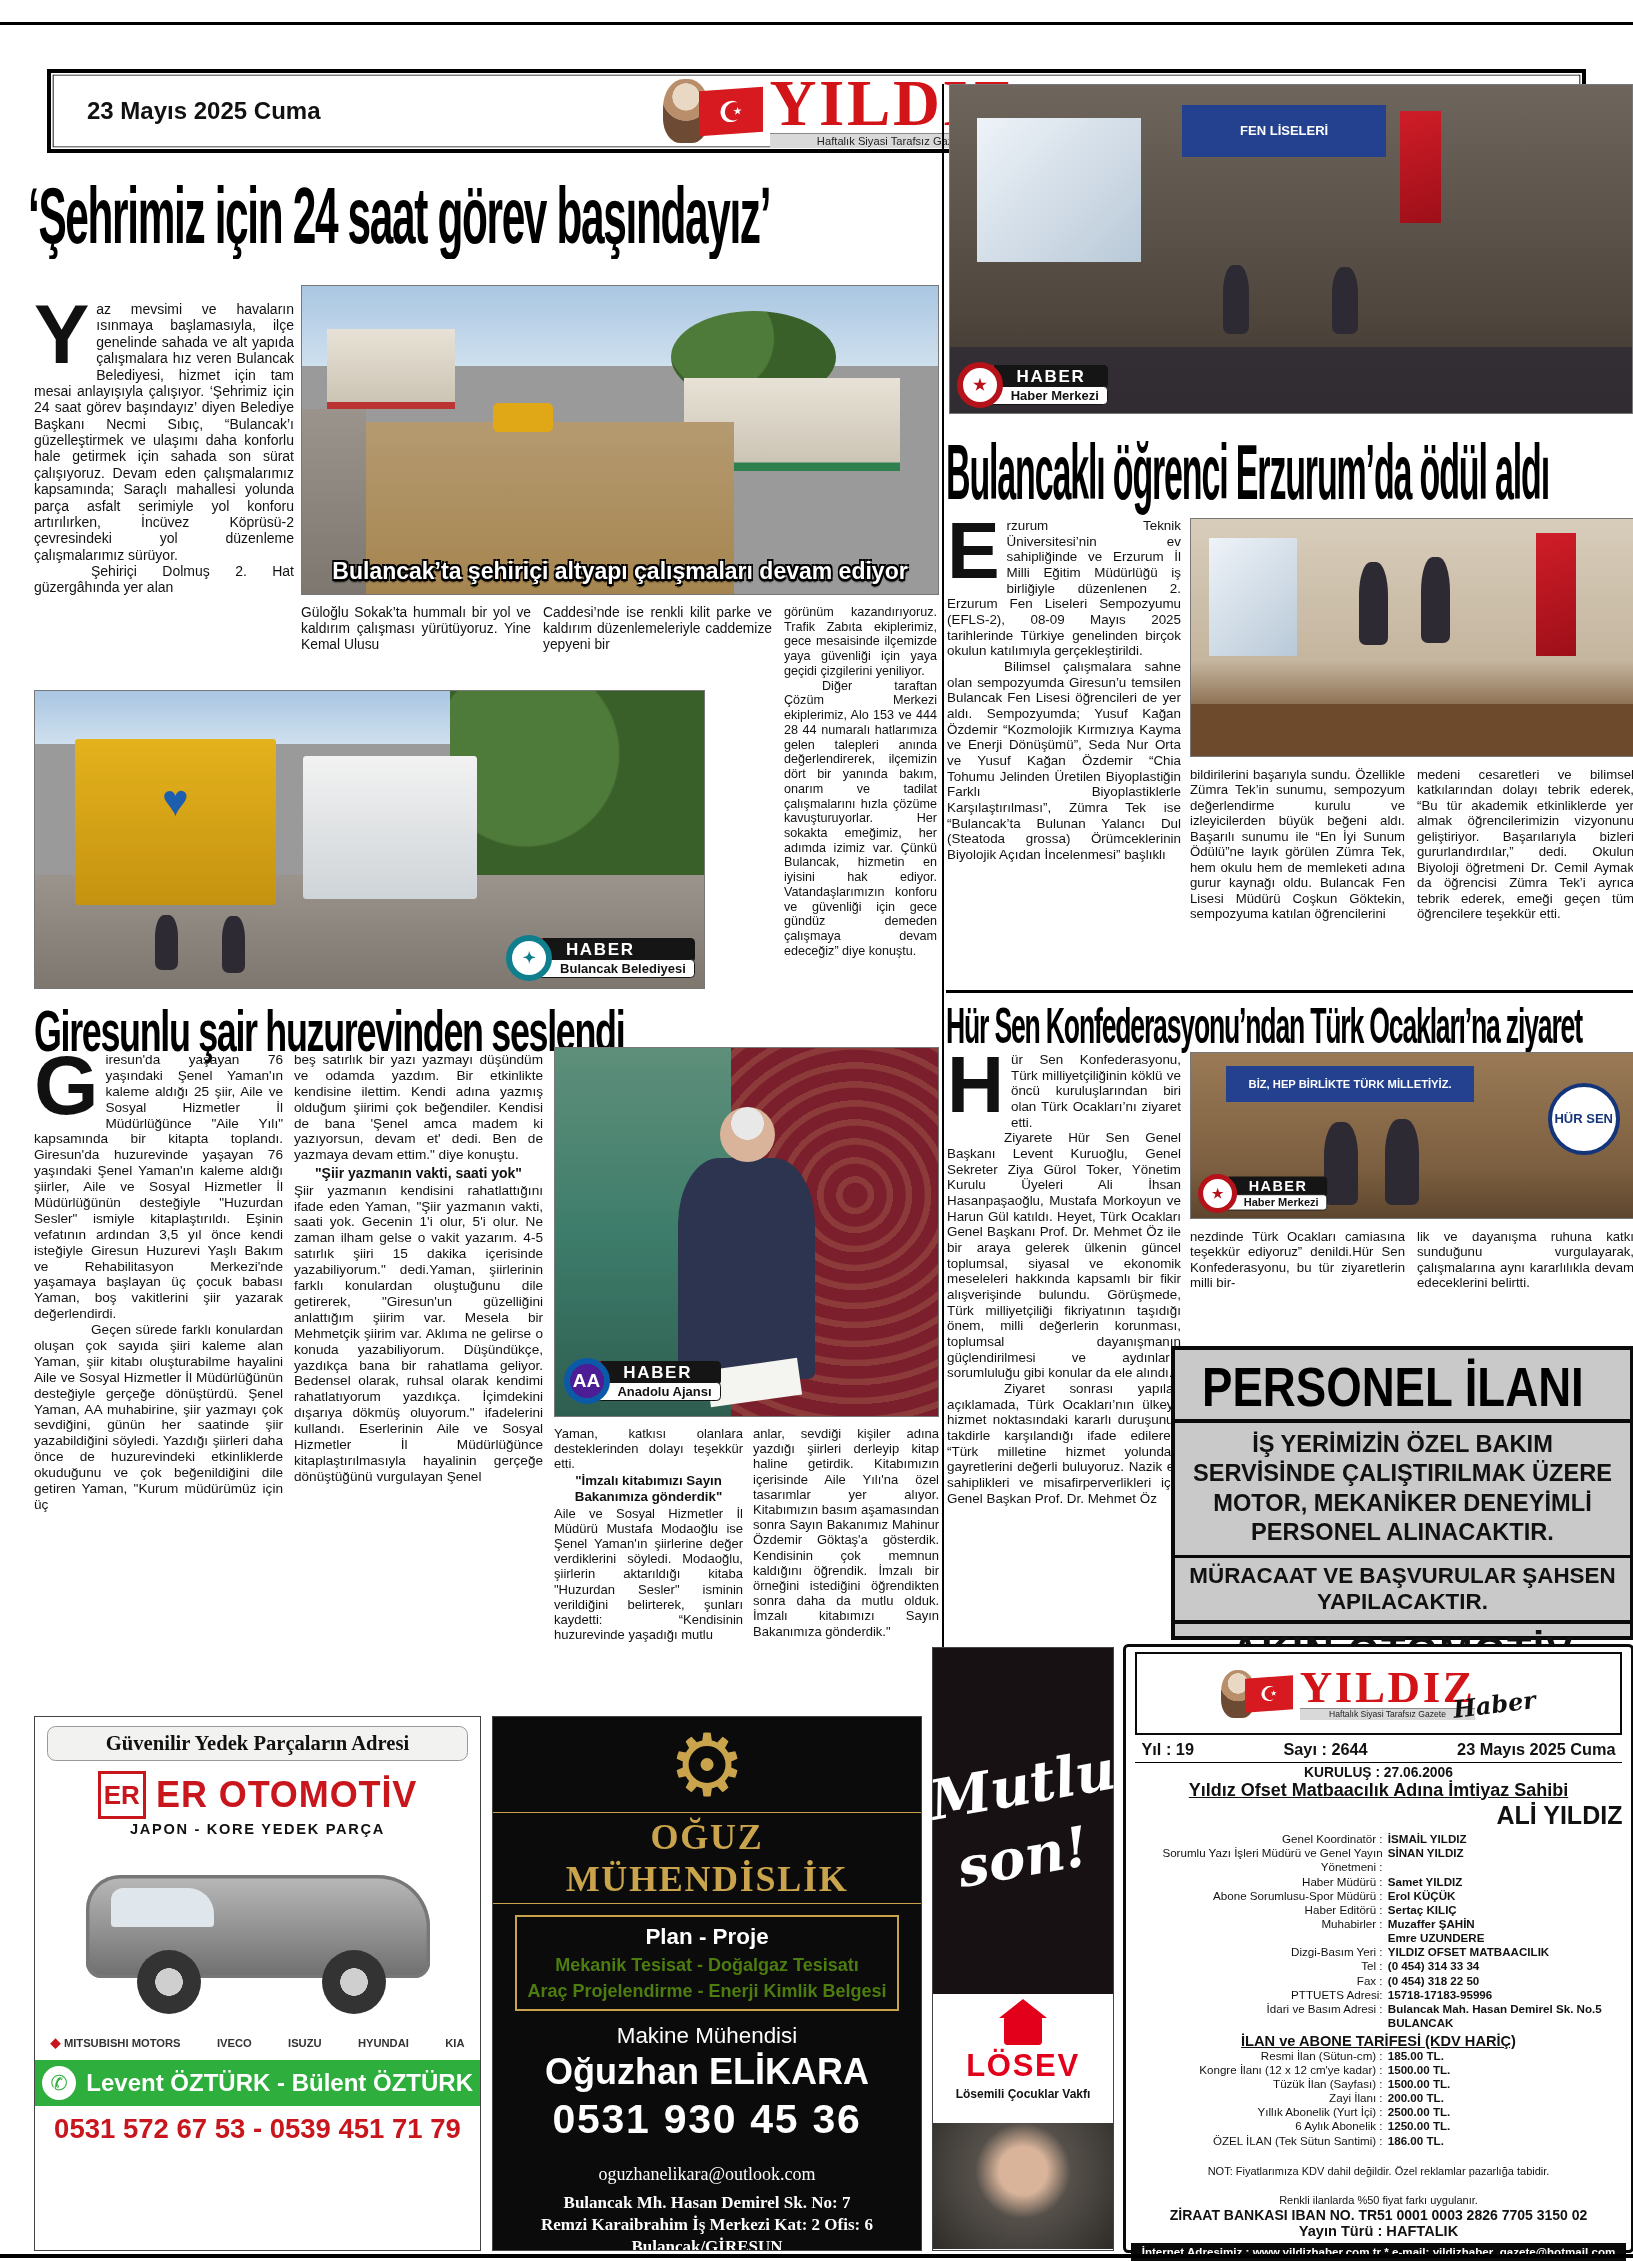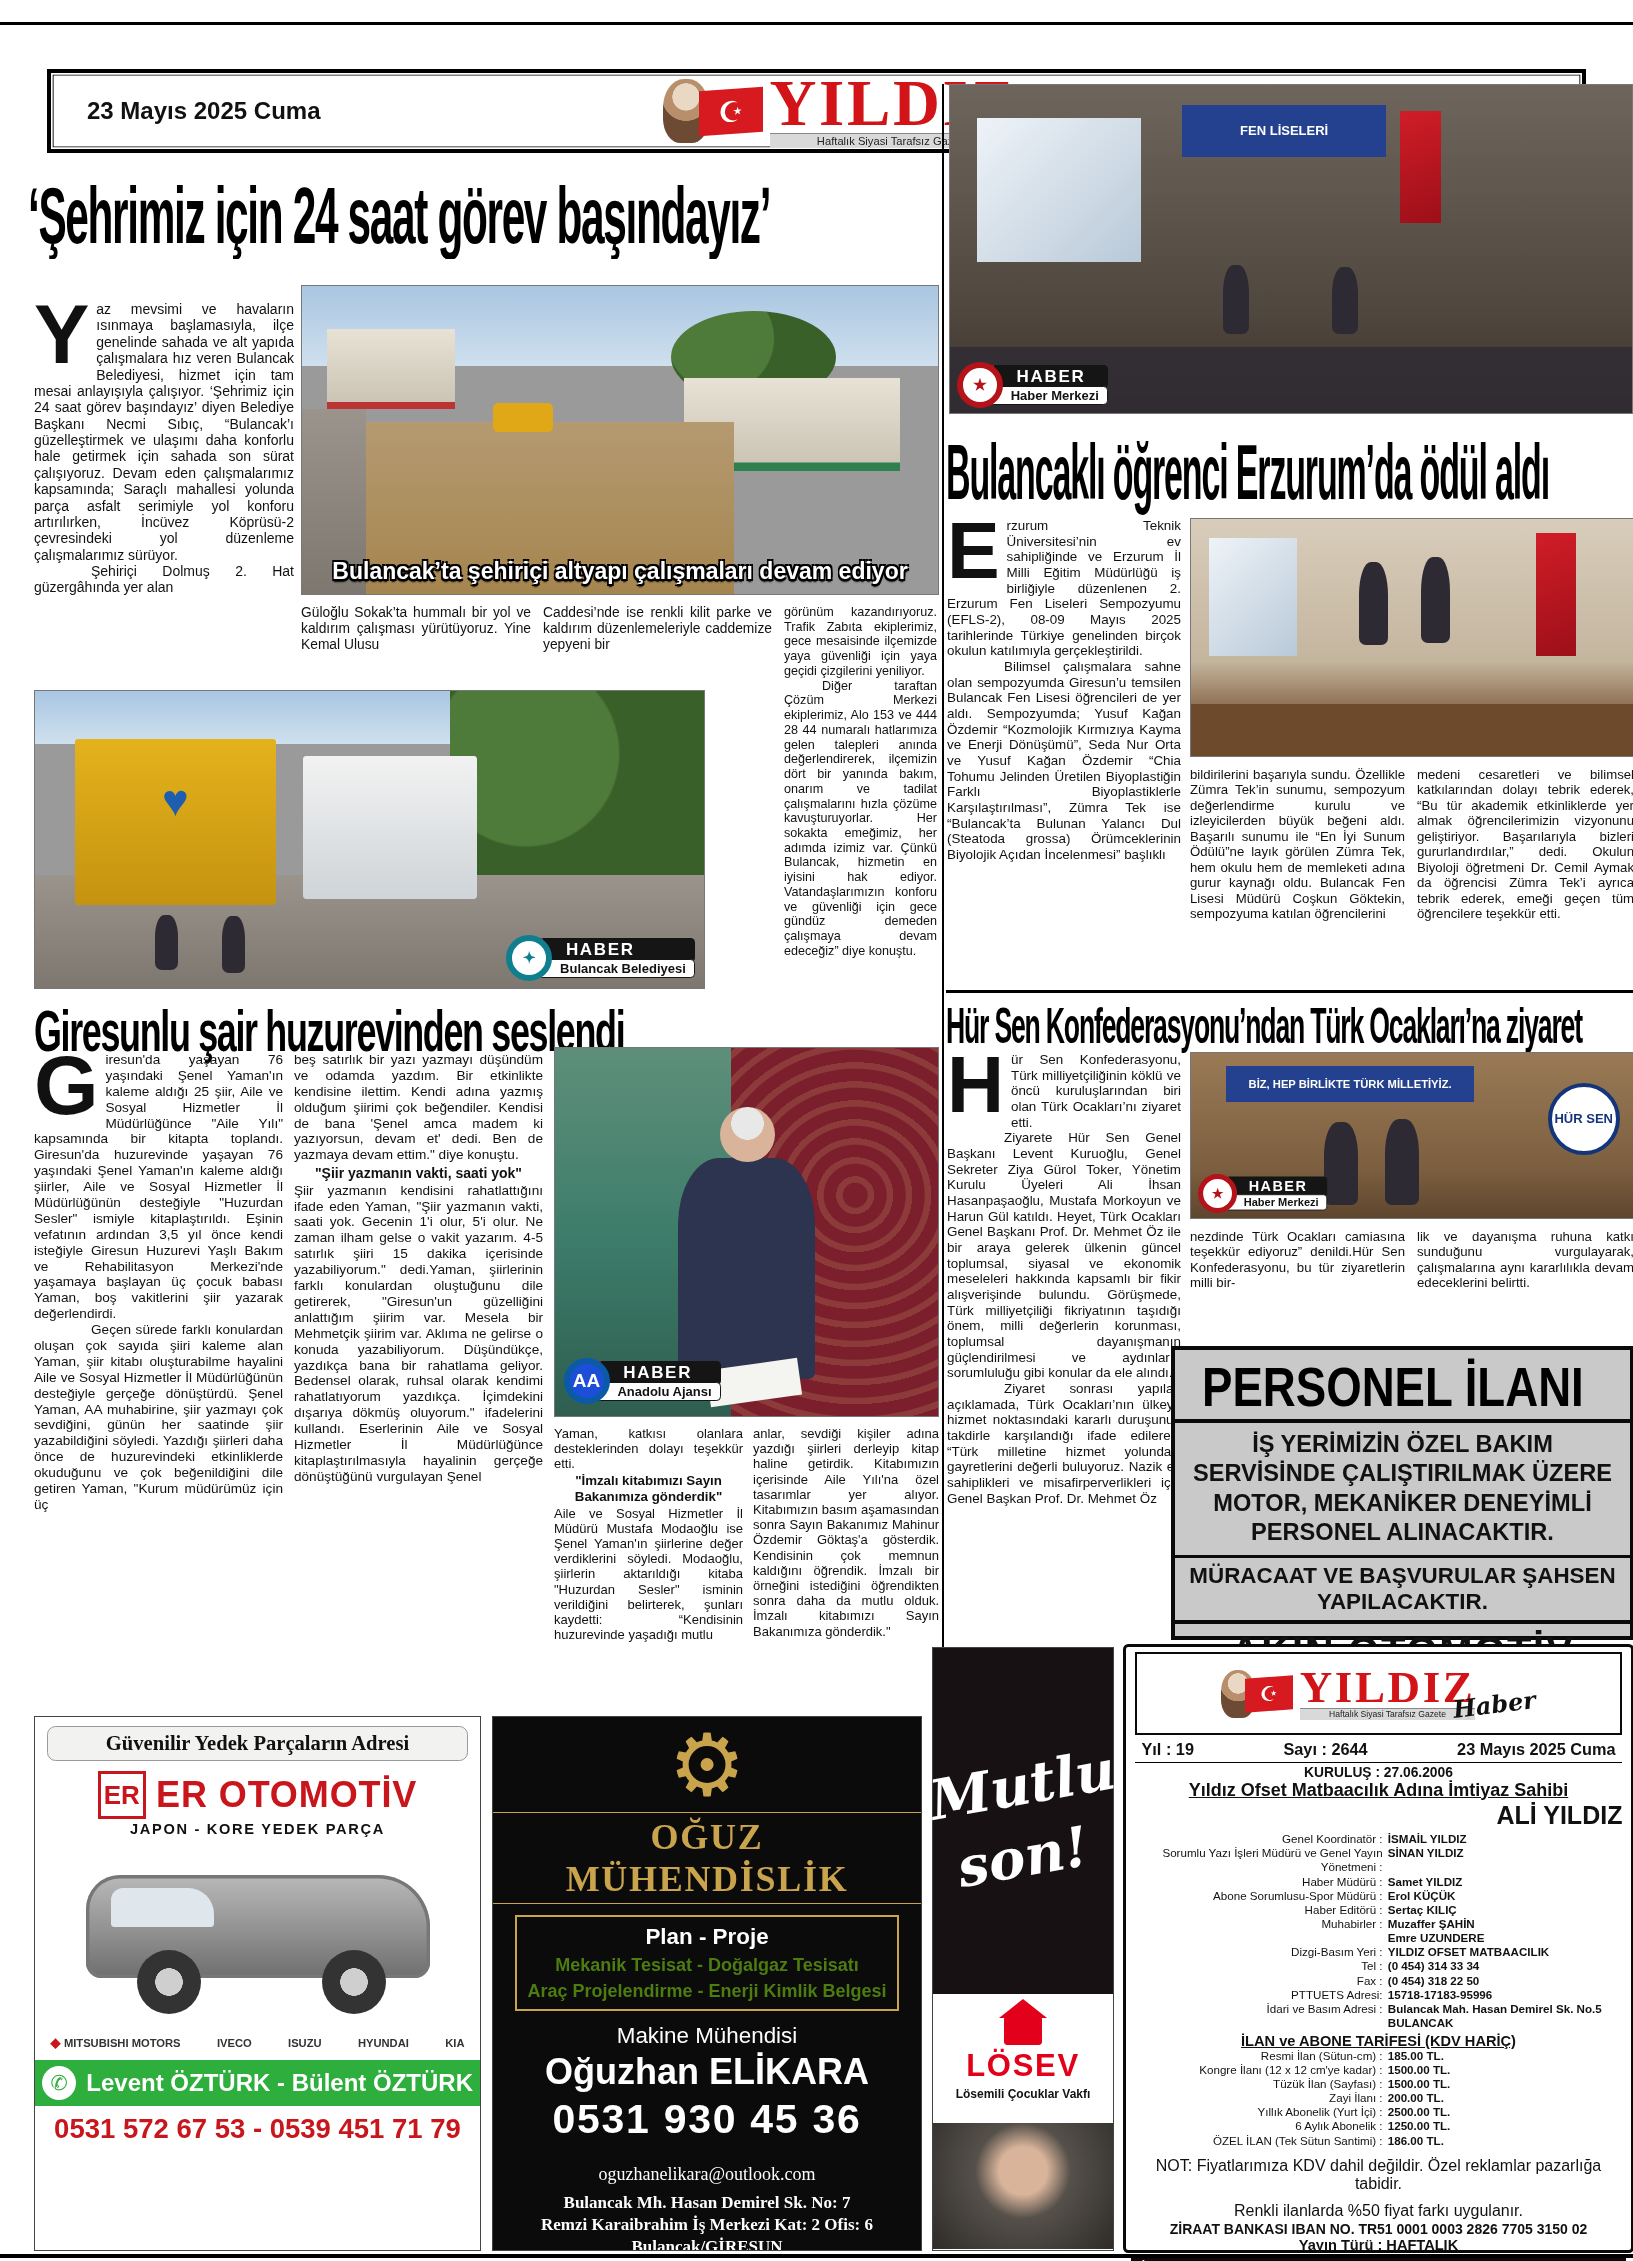--- a/index.html
+++ b/index.html
@@ -34,21 +34,21 @@
   .bt p.ind{text-indent:57px}
   .dropcap{float:left;font-weight:bold;line-height:.78;padding:1.7px 6.9px 0 0}
   .subhead{font-weight:bold;text-align:center;font-size:14px;line-height:1.15;margin:1.7px 0}
   
   .photo{position:absolute;overflow:hidden;background:#9a9a9a;border:0.9px solid #777}
   .caption-overlay{position:absolute;left:0;right:0;bottom:8.6px;text-align:center;color:#fff;font-weight:bold;font-size:23px;
     text-shadow:-1.7px -1.7px 0 #000,1.7px -1.7px 0 #000,-1.7px 1.7px 0 #000,1.7px 1.7px 0 #000,0 2.6px 1.7px #000}
   
   .badge{position:absolute;display:flex;align-items:center;z-index:5}
   .bcirc{width:46px;height:46px;border-radius:50%;background:#fff;border:6px solid #b5121a;display:flex;align-items:center;justify-content:center;font-weight:900;color:#b5121a;font-size:15.5px;z-index:2;flex:none}
-  .bcirc.blue{border-color:#0a5aa8;color:#0a5aa8;background:#1d4ed8}
+  .bcirc.blue{border-color:#0a5aa8;color:#0a5aa8;background:#4c1d95}
   .bcirc.blue .aa{color:#fff;font-size:19px;font-weight:900}
   .bcirc.teal{border-color:#0f7f8d;color:#0f7f8d}
   .bstack{margin-left:-13.8px}
   .bhaber{background:#151515;color:#fff;font-weight:800;font-size:17px;letter-spacing:1.7px;padding:1.7px 13.8px 1.7px 22.4px;border-radius:4.3px;border-left:5.2px solid #b5121a}
   .bsrc{background:#fff;border:1.7px solid #151515;color:#111;font-weight:bold;font-size:13px;padding:0.9px 8.6px 0.9px 20.6px;border-radius:4.3px;margin-top:-2.6px;white-space:nowrap}
   
   .ad{position:absolute;border:1.7px solid #444;background:#fff;overflow:hidden}
   .er-tag{margin:8.6px 12px 0;border:1.7px solid #999;border-radius:8.6px;background:#f2f2f0;text-align:center;font-weight:bold;font-size:20.6px;font-family:"Liberation Serif",serif;padding:5.2px 0}
   .er-logo-row{display:flex;align-items:center;justify-content:center;gap:10.3px;margin-top:10.3px}
   .er-mark{width:48px;height:48px;border:3.4px solid #c8161c;color:#c8161c;font-weight:900;font-size:26px;display:flex;align-items:center;justify-content:center}
@@ -94,21 +94,21 @@
   .kunye{border:3.4px solid #0a0a0a;border-radius:5.2px;background:#fff;padding:5.2px 8.6px;font-size:11.6px}
   .k-logo{border:2.6px solid #0a0a0a;display:flex;align-items:center;justify-content:center;height:83px;margin-bottom:3.4px}
   .k-info{display:flex;justify-content:space-between;font-weight:bold;font-size:16.3px;border-bottom:1.7px solid #000;padding:1.7px 6.9px 2.6px}
   .k-kurulus{text-align:center;font-weight:bold;font-size:13.8px;margin-top:1.7px}
   .k-imtiyaz{text-align:center;font-weight:bold;font-size:18px;text-decoration:underline}
   .k-owner{text-align:right;font-weight:900;font-size:25px;margin:0.9px 0 1.7px}
   .k-row{display:grid;grid-template-columns:248px 1fr;column-gap:5.2px;line-height:1.22}
   .k-label{text-align:right}
   .k-val{font-weight:bold}
   .k-tarife-title{text-align:center;font-weight:bold;font-size:14.6px;text-decoration:underline;margin-top:2.6px}
-  .k-note{text-align:center;font-size:16px;margin-top:9px}
+  .k-note{text-align:center;font-size:11px;margin-top:17px}
   .k-iban{text-align:center;font-weight:900;font-size:14px;margin-top:1.7px}
   .k-yayin{text-align:center;font-weight:bold;font-size:14.6px}
   .k-web{background:#0a0a0a;color:#fff;text-align:center;font-weight:bold;font-size:11.6px;padding:2.6px 0;margin:3.4px -3.4px 0}
   .k-pledge{border:2.6px solid #0a0a0a;text-align:center;font-size:16.3px;font-weight:bold;padding:2.6px 0;margin:3.4px -3.4px 0}
   
   .sky{position:absolute;left:0;right:0;top:0;background:linear-gradient(180deg,#a9c6e2,#cfe0ee)}
   .dirt{position:absolute;background:linear-gradient(180deg,#b59a71,#a5854f)}
   .road{position:absolute;background:linear-gradient(180deg,#9a948c,#7d776f)}
   .trees{position:absolute;background:radial-gradient(circle at 30% 30%,#4e7a3a 0 40%,#3a6029 41% 100%)}
   .bld{position:absolute;background:linear-gradient(180deg,#e8e2d6,#c9c2b2);box-shadow:inset 0 -6.9px 0 #b33}

